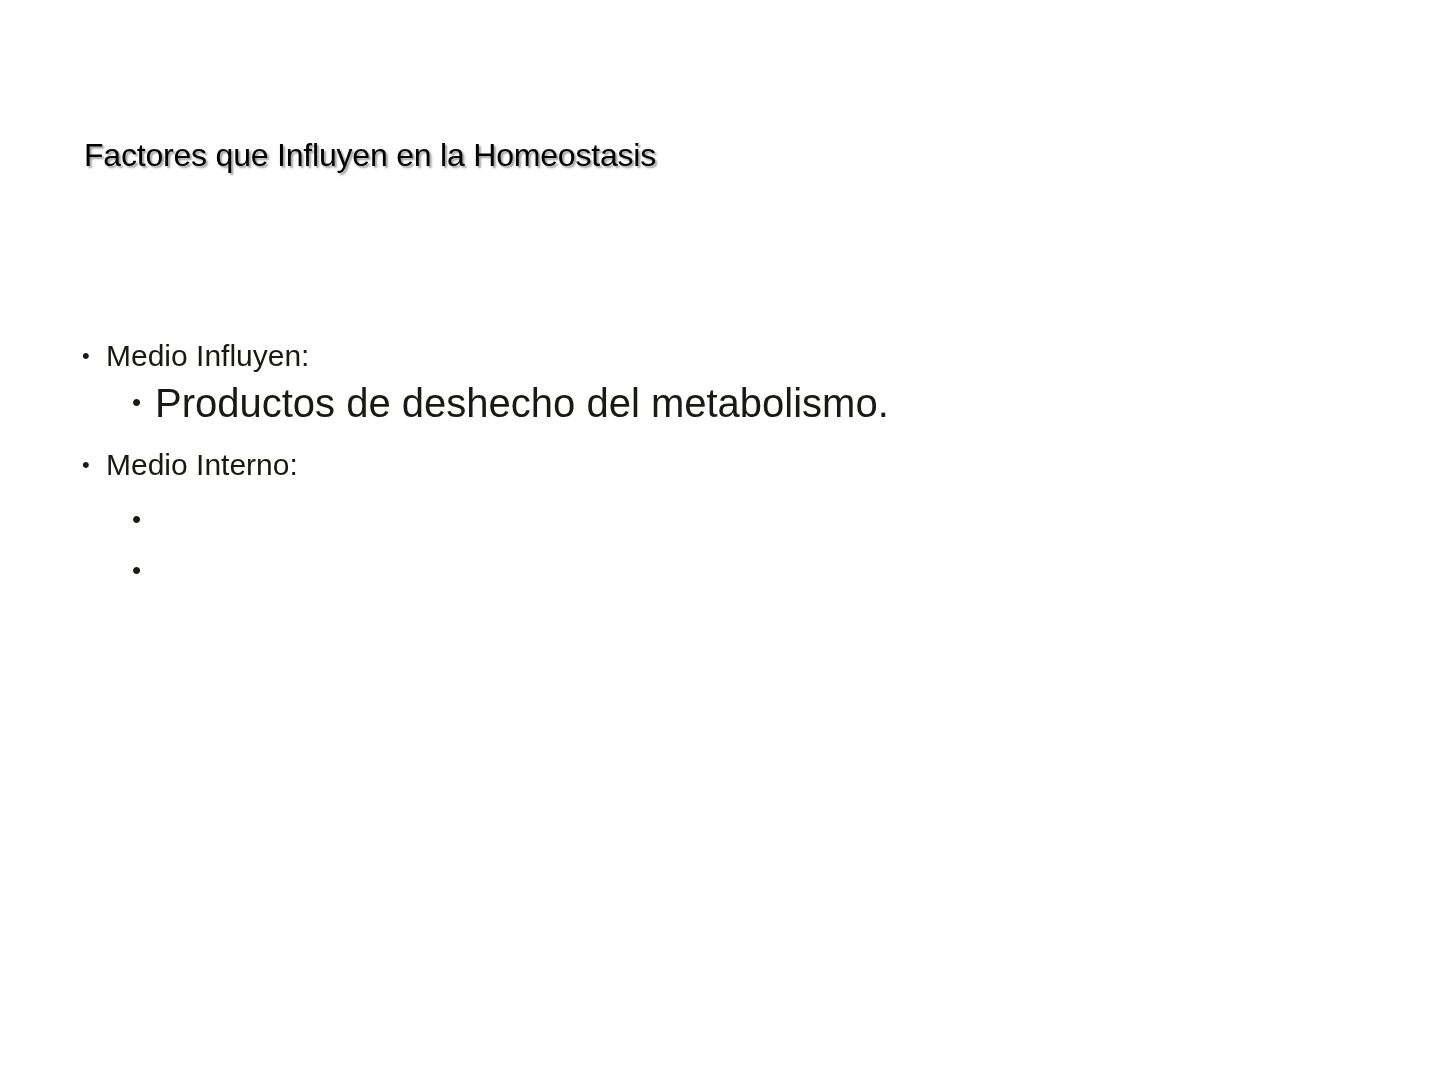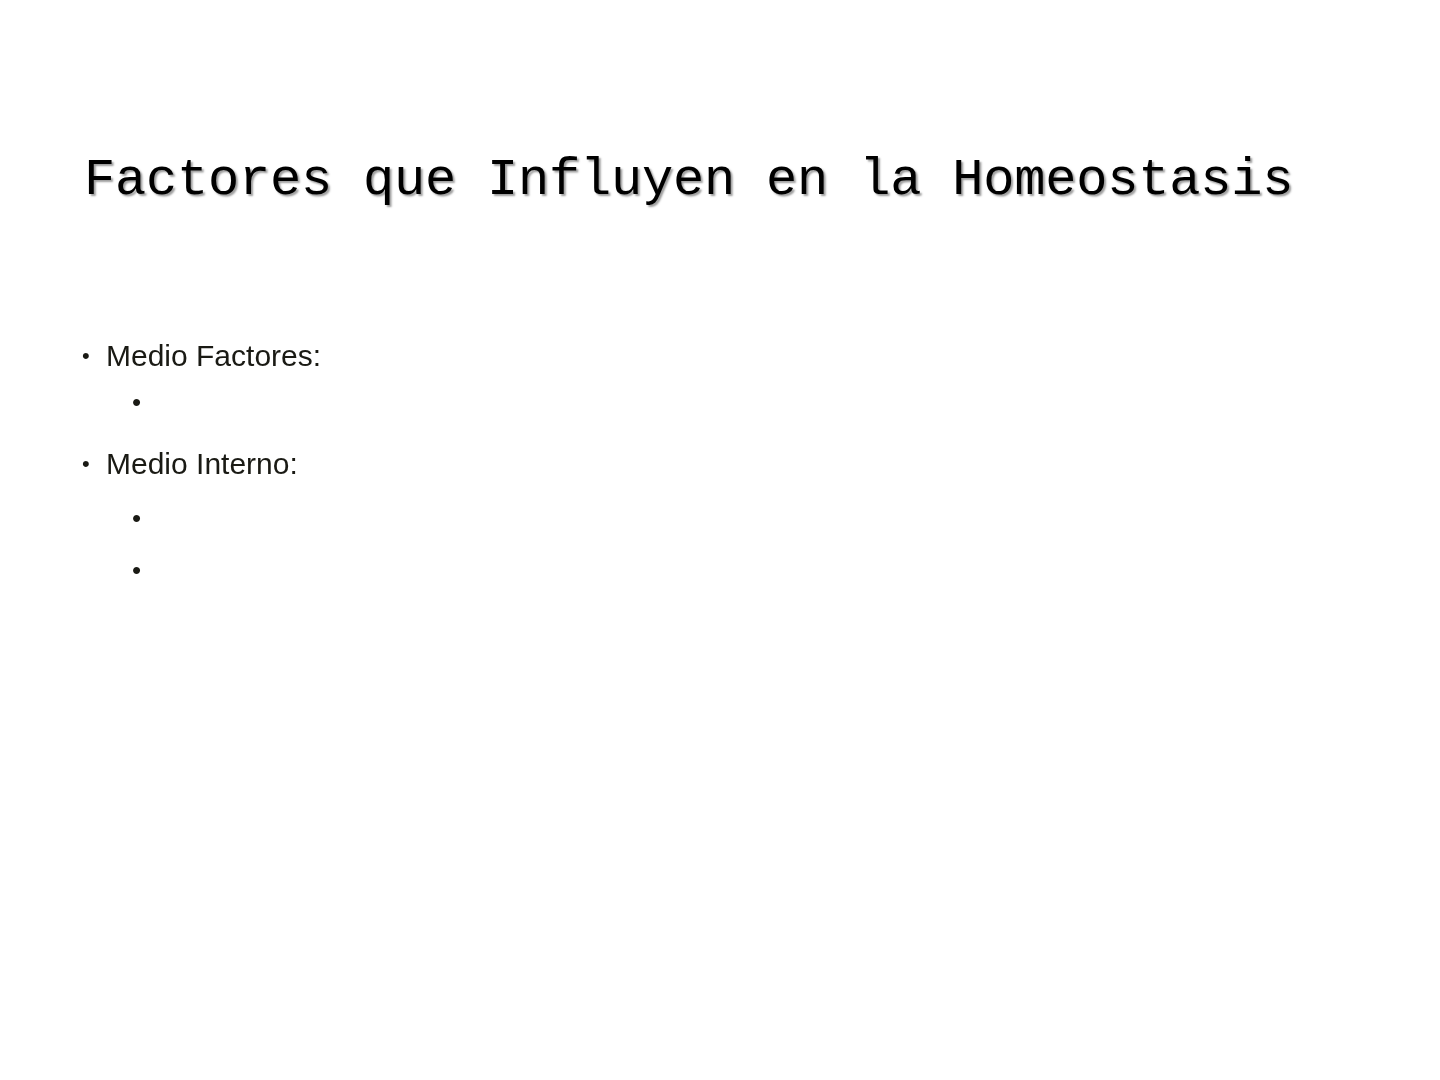--- a/index.html
+++ b/index.html
@@ -22,22 +22,22 @@
     background: #ffffff;
     box-sizing: border-box;
   }
 
   
   .slide-title {
     position: absolute;
     left: 84px;
     top: 117px;
     width: 1280px;
-    font-family: Liberation Mono, monospace;
-    font-size: 52px;
+    font-family: Liberation Sans, sans-serif;
+    font-size: 32px;
     font-weight: 400;
     line-height: 1.12;
     letter-spacing: -0.2px;
     color: #000000;
     text-shadow: 2px 2px 2px rgba(125,125,125,0.75);
     white-space: nowrap;
   }
 
   
   .body-block {
@@ -102,25 +102,26 @@
 <body>
 
 <div class="slide">
 
   <h1 class="slide-title">Factores que Influyen en la Homeostasis</h1>
 
   <div class="body-block">
 
     <div class="bullet-row lvl1">
       <span class="marker">•</span>
-      <span class="content">Medio Factores:</span>
+      <span class="content">Medio Influyen:</span>
     </div>
 
     <div class="bullet-row lvl2 gap-after-lvl2">
       <span class="marker">•</span>
+      <span class="content">Productos de deshecho del metabolismo.</span>
     </div>
 
     <div class="bullet-row lvl1">
       <span class="marker">•</span>
       <span class="content">Medio Interno:</span>
     </div>
 
     <div class="bullet-row lvl2 gap-before-lvl2">
       <span class="marker">•</span>
     </div>

